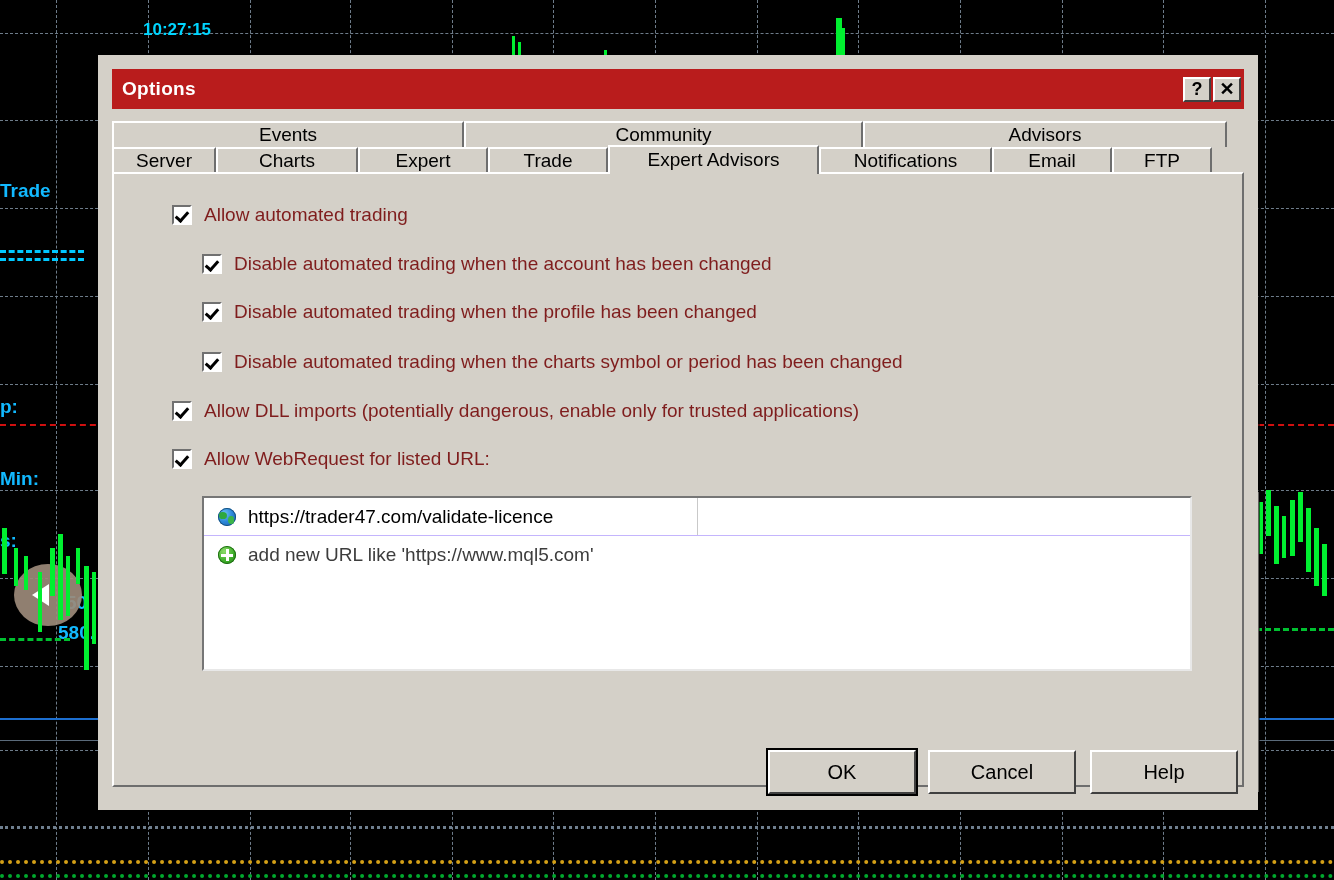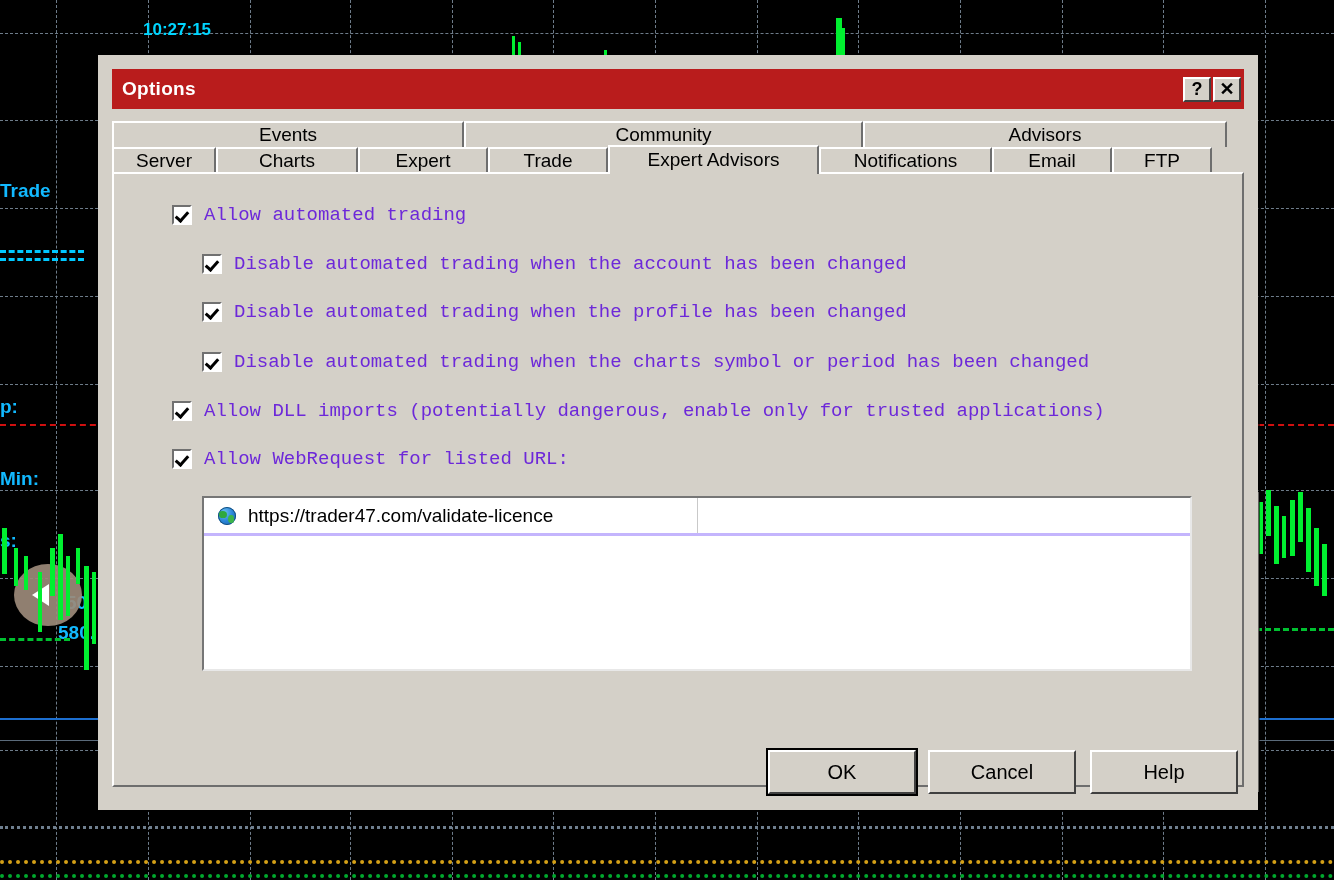--- a/index.html
+++ b/index.html
@@ -110,35 +110,35 @@
     border-top:2px solid #707070;border-left:2px solid #707070;
     border-right:2px solid #ffffff;border-bottom:2px solid #ffffff;
     box-sizing:border-box;position:relative;cursor:default;
   }
   .chk.checked::after{
     content:"";position:absolute;left:4px;top:2px;
     width:5px;height:10px;border:solid #000;
     border-width:0 3px 3px 0;transform:rotate(42deg);
   }
   .chk-label{
-    margin-left:12px;font-size:19px;color:#6d28d9;
-    font-family:Liberation Mono, monospace;white-space:nowrap;
+    margin-left:12px;font-size:19px;color:#7f1d1d;
+    font-family:Liberation Sans, sans-serif;white-space:nowrap;
   }
 
   
   #url-list{
     position:absolute;left:88px;top:322px;width:990px;height:175px;
     background:#ffffff;
     border-top:2px solid #767676;border-left:2px solid #767676;
     border-right:2px solid #e8e8e8;border-bottom:2px solid #e8e8e8;
     box-sizing:border-box;overflow:hidden;
   }
   .url-row{
     display:flex;align-items:center;height:38px;
-    border-bottom:3px solid #c4b5fd;box-sizing:border-box;
+    border-bottom:1px solid #c4b5fd;box-sizing:border-box;
     position:relative;cursor:default;
   }
   .url-row .cell-divider{
     position:absolute;left:493px;top:0;bottom:0;width:1px;background:#c9c9c9;
   }
   .url-icon{
     width:18px;height:18px;margin-left:14px;flex:none;border-radius:50%;
     position:relative;
   }
   .globe-ico{
@@ -323,20 +323,24 @@
       <div class="chk checked"></div>
       <div class="chk-label">Allow WebRequest for listed URL:</div>
     </div>
 
     <div id="url-list">
       <div class="url-row">
         <div class="url-icon globe-ico"></div>
         <div class="url-text">https://trader47.com/validate-licence</div>
         <div class="cell-divider"></div>
       </div>
+      <div class="url-row" style="border-bottom:none">
+        <div class="url-icon plus-ico"></div>
+        <div class="url-text hint">add new URL like 'https://www.mql5.com'</div>
+      </div>
     </div>
   </div>
 
   <div id="btn-bar">
     <div class="dlg-btn default" style="left:668px">OK</div>
     <div class="dlg-btn" style="left:990px">Help</div>
     <div class="dlg-btn" style="left:828px">Cancel</div>
   </div>
 </div>
 

